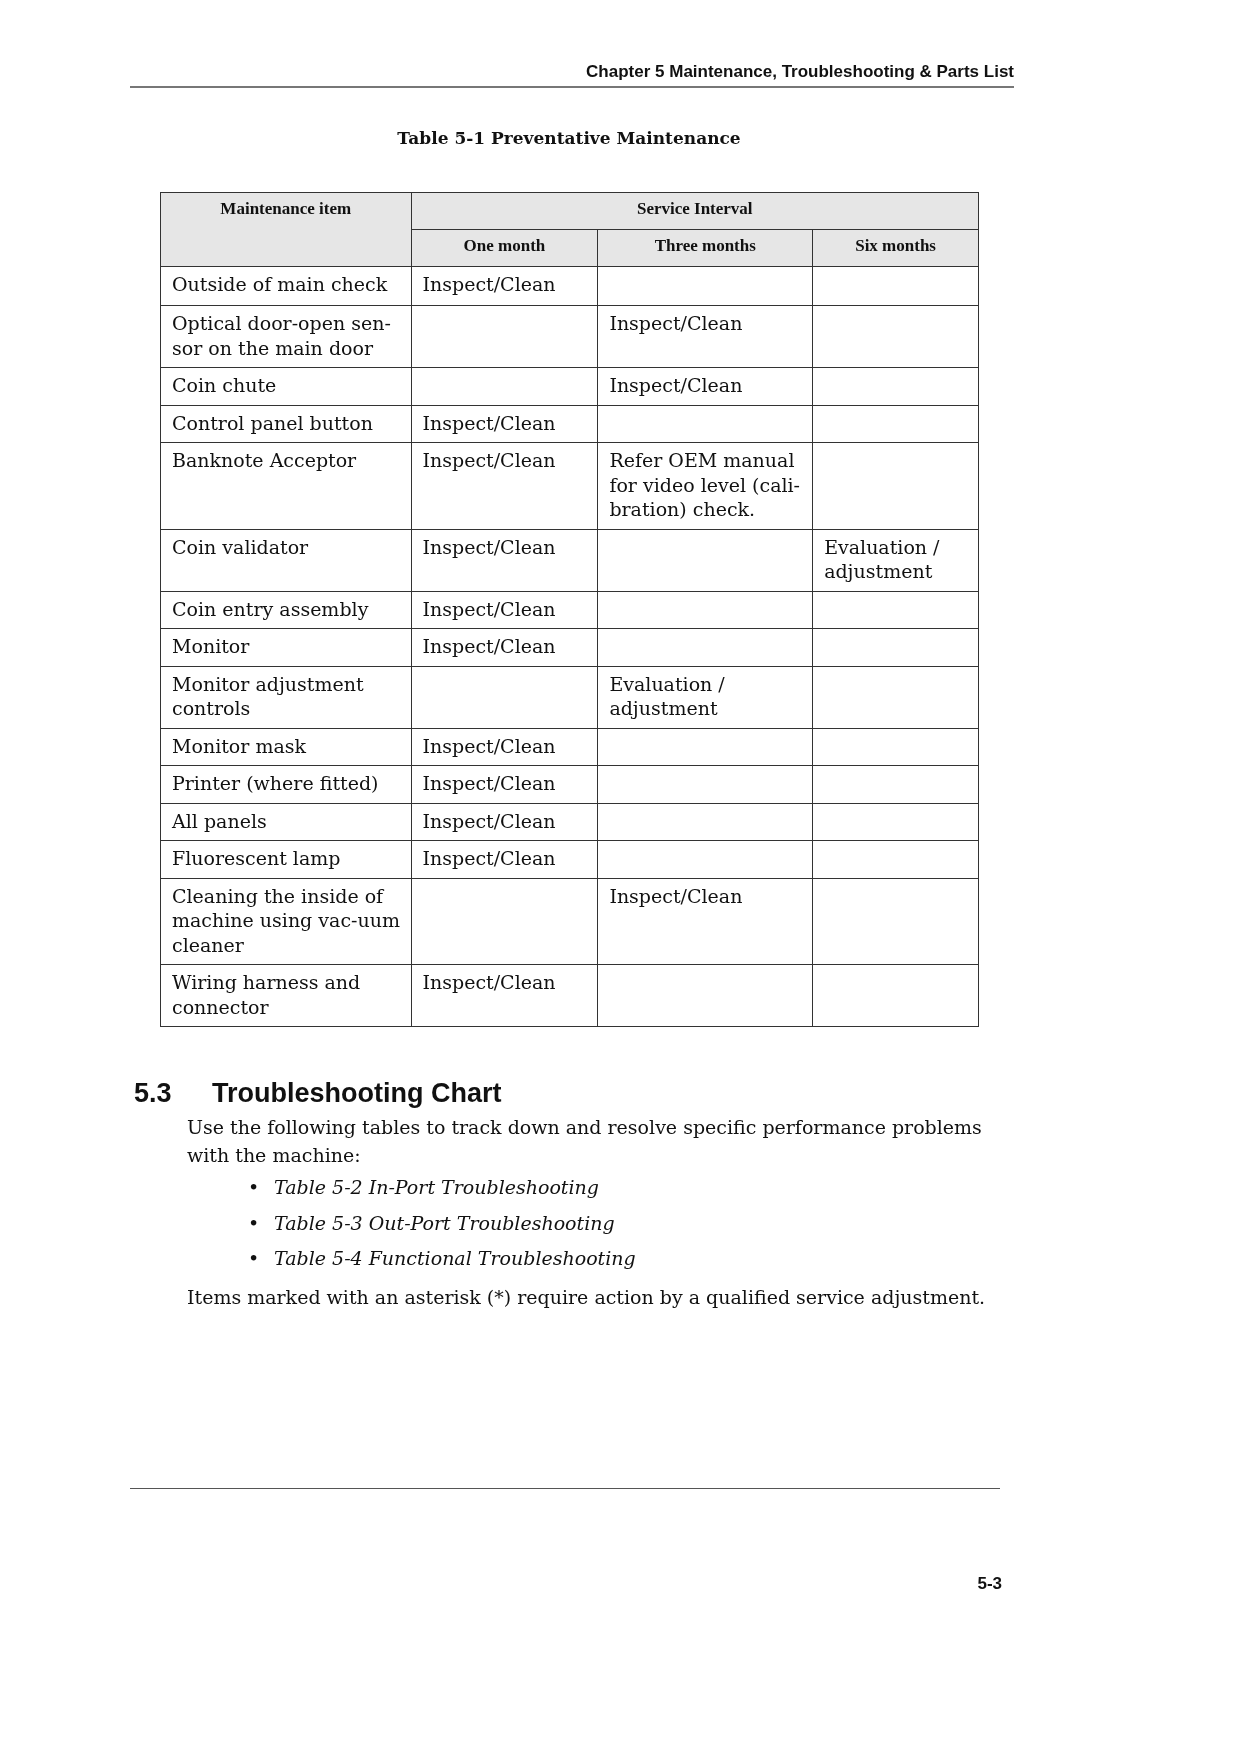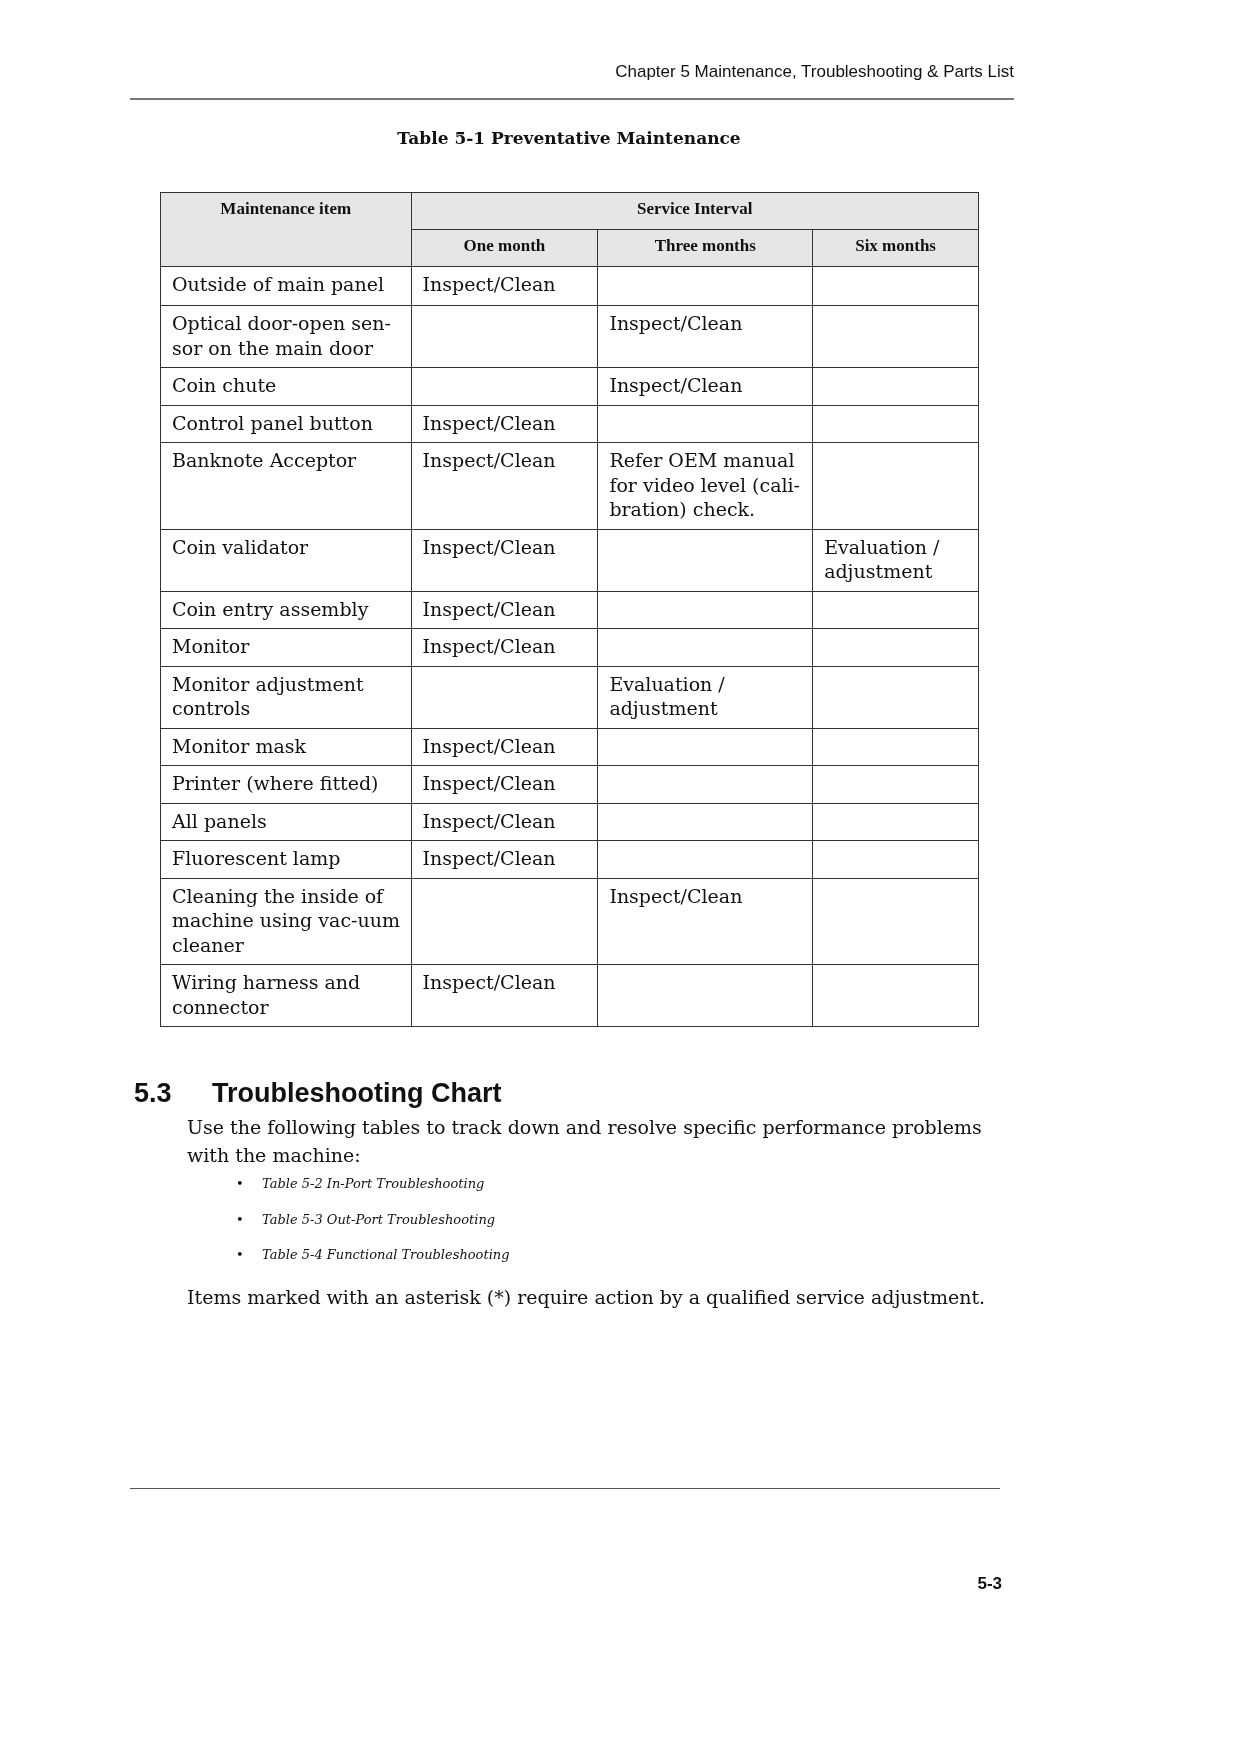--- a/index.html
+++ b/index.html
@@ -1,20 +1,20 @@
 <!DOCTYPE html>
 <html><head>
 <meta charset="utf-8">
 <style>
   html, body { margin: 0; padding: 0; background: #ffffff; }
   body { width: 1240px; height: 1755px; position: relative; overflow: hidden; color: #111; }
   .running-head {
     position: absolute; left: 130px; top: 62px; width: 884px;
-    text-align: right; font-family: "Liberation Sans", sans-serif; font-weight: normal;
-    font-size: 17px; color: #111; padding-bottom: 16px; border-bottom: 2px solid #777;
+    text-align: right; font-family: "Liberation Sans", sans-serif; font-weight: bold;
+    font-size: 17px; color: #111; padding-bottom: 4px; border-bottom: 2px solid #777;
   }
   .table-caption {
     position: absolute; left: 160px; top: 128px; width: 818px; text-align: center;
     font-family: "DejaVu Serif", serif; font-weight: bold; font-size: 17px;
   }
   table.pm {
     position: absolute; left: 160px; top: 192px; width: 819px;
     border-collapse: collapse; font-family: "DejaVu Serif", serif;
   }
   table.pm th, table.pm td { border: 1px solid #333; vertical-align: top; }
@@ -27,22 +27,22 @@
   col.c1 { width: 251px; } col.c2 { width: 187px; } col.c3 { width: 215px; } col.c4 { width: 166px; }
   .section-head {
     position: absolute; left: 134px; top: 1078px; font-family: "Liberation Sans", sans-serif;
     font-weight: bold; font-size: 27px;
   }
   .section-head .num { display: inline-block; width: 78px; }
   .body-text {
     position: absolute; left: 187px; width: 830px; font-family: "DejaVu Serif", serif;
     font-size: 19px; line-height: 28px;
   }
-  .bullets { position: absolute; left: 236px; top: 1176px; margin: 0; padding: 0; list-style: none;
-    font-family: "DejaVu Serif", serif; font-style: italic; font-size: 13px; }
+  .bullets { position: absolute; left: 248px; top: 1176px; margin: 0; padding: 0; list-style: none;
+    font-family: "DejaVu Serif", serif; font-style: italic; font-size: 19px; }
   .bullets li { height: 35.5px; }
   .bullets .dot { display: inline-block; width: 26px; font-style: normal; }
   .footer-rule { position: absolute; left: 130px; top: 1488px; width: 870px; border-top: 1px solid #555; }
   .page-num { position: absolute; left: 900px; top: 1574px; width: 102px; text-align: right;
     font-family: "Liberation Sans", sans-serif; font-weight: bold; font-size: 17px; }
 </style>
 </head>
 <body>
 
 <div class="running-head">Chapter 5 Maintenance, Troubleshooting &amp; Parts List</div>
@@ -62,21 +62,21 @@
       <th colspan="3">Service Interval</th>
     </tr>
     <tr>
       <th>One month</th>
       <th>Three months</th>
       <th>Six months</th>
     </tr>
   </thead>
   <tbody id="pm-body">
       <tr class="r1">
-        <td>Outside of main panel</td>
+        <td>Outside of main check</td>
         <td>Inspect/Clean</td>
         <td></td>
         <td></td>
       </tr>
       <tr>
         <td>Optical door-open sen-sor on the main door</td>
         <td></td>
         <td>Inspect/Clean</td>
         <td></td>
       </tr>

